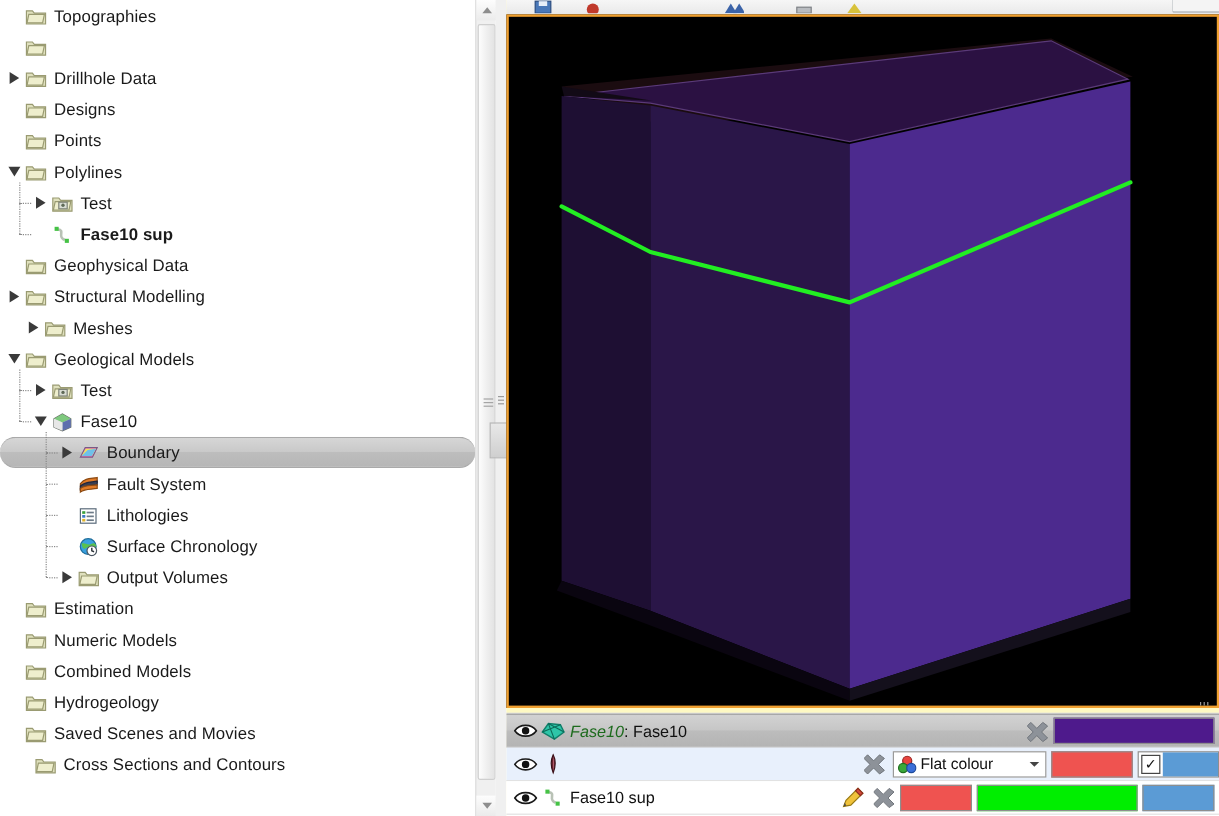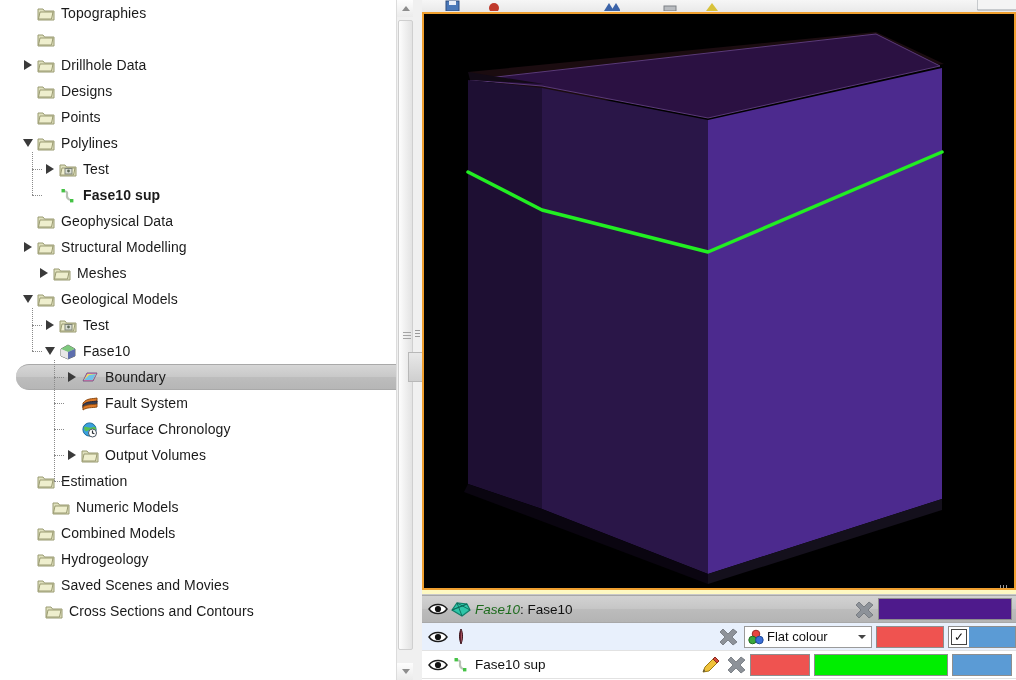--- a/index.html
+++ b/index.html
@@ -9,21 +9,21 @@
     overflow: hidden;
     background: #ffffff;
     font-family: "Liberation Sans", sans-serif;
     font-size: 13px;
     color: #111111;
   }
   #app { position: relative; width: 1016px; height: 680px; }
 
   
   #left-panel {
-    position: absolute; left: 16px; top: 0;
+    position: absolute; left: 0; top: 0;
     width: 396px; height: 680px;
     background: #ffffff;
     overflow: hidden;
   }
   .tree { position: absolute; left: 0; top: 0; width: 396px; }
   .tree-row {
     position: relative;
     height: 26px;
     display: flex;
     align-items: center;
@@ -377,20 +377,37 @@
             </svg>
           </span>
           <span class="tree-label">Fault System</span>
         </div>
         <div class="tree-row" style="padding-left:48px">
           <span class="twisty none">
             <i></i>
           </span>
           <span class="ico">
             <svg width="18" height="17" viewBox="0 0 18 17">
+              <rect x="2" y="3" width="13" height="12" fill="#ffffff" stroke="#5b6b7b"></rect>
+              <rect x="3.5" y="5" width="2.6" height="2.2" fill="#3aa03a"></rect>
+              <rect x="3.5" y="8.2" width="2.6" height="2.2" fill="#3b76c4"></rect>
+              <rect x="3.5" y="11.4" width="2.6" height="2.2" fill="#e0b32a"></rect>
+              <rect x="7.2" y="5.4" width="6" height="1.4" fill="#6d7b88"></rect>
+              <rect x="7.2" y="8.6" width="6" height="1.4" fill="#6d7b88"></rect>
+              <rect x="7.2" y="11.8" width="6" height="1.4" fill="#6d7b88"></rect>
+            </svg>
+          </span>
+          <span class="tree-label">Lithologies</span>
+        </div>
+        <div class="tree-row" style="padding-left:48px">
+          <span class="twisty none">
+            <i></i>
+          </span>
+          <span class="ico">
+            <svg width="18" height="17" viewBox="0 0 18 17">
               <circle cx="8.5" cy="8.5" r="6.6" fill="#39a0df" stroke="#1f6e9c"></circle>
               <path d="M3 6 C6 5 8 8 12 6 C14 5 15 7 15.3 8.5 C12 10 9 8 6 10 C4.5 11 3.4 9.5 3 6 Z" fill="#59c14f"></path>
               <circle cx="11.5" cy="12" r="4" fill="#ffffff" stroke="#4a5560"></circle>
               <path d="M11.5 9.5 L11.5 12 L13.4 12.8" stroke="#2a3138" stroke-width="1.2" fill="none"></path>
             </svg>
           </span>
           <span class="tree-label">Surface Chronology</span>
         </div>
         <div class="tree-row" style="padding-left:48px">
           <span class="twisty right">
@@ -409,21 +426,21 @@
             <i></i>
           </span>
           <span class="ico">
             <svg width="18" height="17" viewBox="0 0 18 17">
               <path d="M1 4 h5 l1.6 2 H17 v9 H1 Z" fill="#dfe0bd" stroke="#9a9b72" stroke-width="1"></path>
               <path d="M3 7 h13 l-1.5 7 H1.5 Z" fill="#eeeecd" stroke="#9a9b72" stroke-width="1"></path>
             </svg>
           </span>
           <span class="tree-label">Estimation</span>
         </div>
-        <div class="tree-row" style="padding-left:19px">
+        <div class="tree-row" style="padding-left:4px">
           <span class="twisty none">
             <i></i>
           </span>
           <span class="ico">
             <svg width="18" height="17" viewBox="0 0 18 17">
               <path d="M1 4 h5 l1.6 2 H17 v9 H1 Z" fill="#dfe0bd" stroke="#9a9b72" stroke-width="1"></path>
               <path d="M3 7 h13 l-1.5 7 H1.5 Z" fill="#eeeecd" stroke="#9a9b72" stroke-width="1"></path>
             </svg>
           </span>
           <span class="tree-label">Numeric Models</span>

